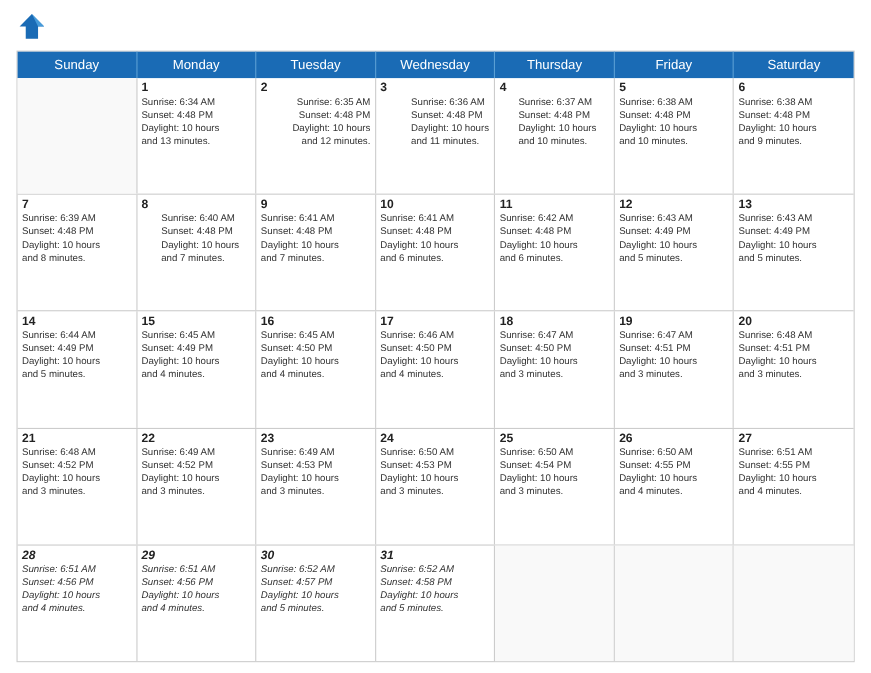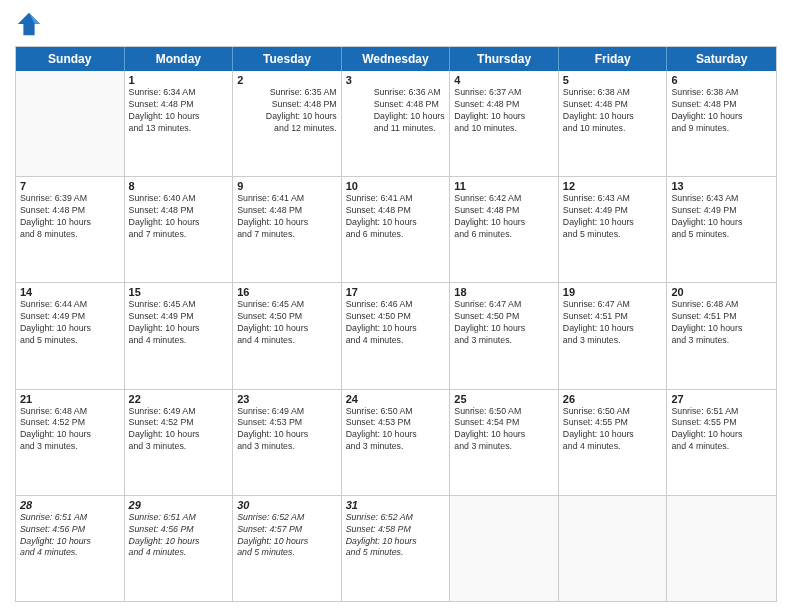--- a/index.html
+++ b/index.html
@@ -60,21 +60,21 @@
       border: 1px solid #ccc;
     }
     .cal-header {
       display: grid;
       grid-template-columns: repeat(7, 1fr);
       background: #1a6bb5;
     }
     .cal-header-cell {
       color: #fff;
       font-size: 12px;
-      font-weight: bold;
+      font-weight: normal;
       text-align: center;
       padding: 5px 2px;
       border-right: 1px solid #5a9fd4;
     }
     .cal-header-cell:last-child { border-right: none; }
     .cal-body {
       flex: 1;
       display: flex;
       flex-direction: column;
     }
@@ -157,21 +157,21 @@
           </div>
           <div class="cal-cell">
             <div class="day-number">3</div>
             <div class="day-info" style="white-space: pre-line; margin-left: 28px;">Sunrise: 6:36 AM
 Sunset: 4:48 PM
 Daylight: 10 hours
 and 11 minutes.</div>
           </div>
           <div class="cal-cell">
             <div class="day-number">4</div>
-            <div class="day-info" style="white-space: pre-line;">Sunrise: 6:37 AM
+            <div class="day-info" style="white-space: pre-line; margin-left: 17px;">Sunrise: 6:37 AM
 Sunset: 4:48 PM
 Daylight: 10 hours
 and 10 minutes.</div>
           </div>
           <div class="cal-cell">
             <div class="day-number">5</div>
             <div class="day-info" style="white-space: pre-line;">Sunrise: 6:38 AM
 Sunset: 4:48 PM
 Daylight: 10 hours
 and 10 minutes.</div>
@@ -187,21 +187,21 @@
         <div class="cal-row">
           <div class="cal-cell">
             <div class="day-number">7</div>
             <div class="day-info" style="white-space: pre-line;">Sunrise: 6:39 AM
 Sunset: 4:48 PM
 Daylight: 10 hours
 and 8 minutes.</div>
           </div>
           <div class="cal-cell">
             <div class="day-number">8</div>
-            <div class="day-info" style="white-space: pre-line;">Sunrise: 6:40 AM
+            <div class="day-info" style="white-space: pre-line; margin-left: 18px;">Sunrise: 6:40 AM
 Sunset: 4:48 PM
 Daylight: 10 hours
 and 7 minutes.</div>
           </div>
           <div class="cal-cell">
             <div class="day-number">9</div>
             <div class="day-info" style="white-space: pre-line;">Sunrise: 6:41 AM
 Sunset: 4:48 PM
 Daylight: 10 hours
 and 7 minutes.</div>

